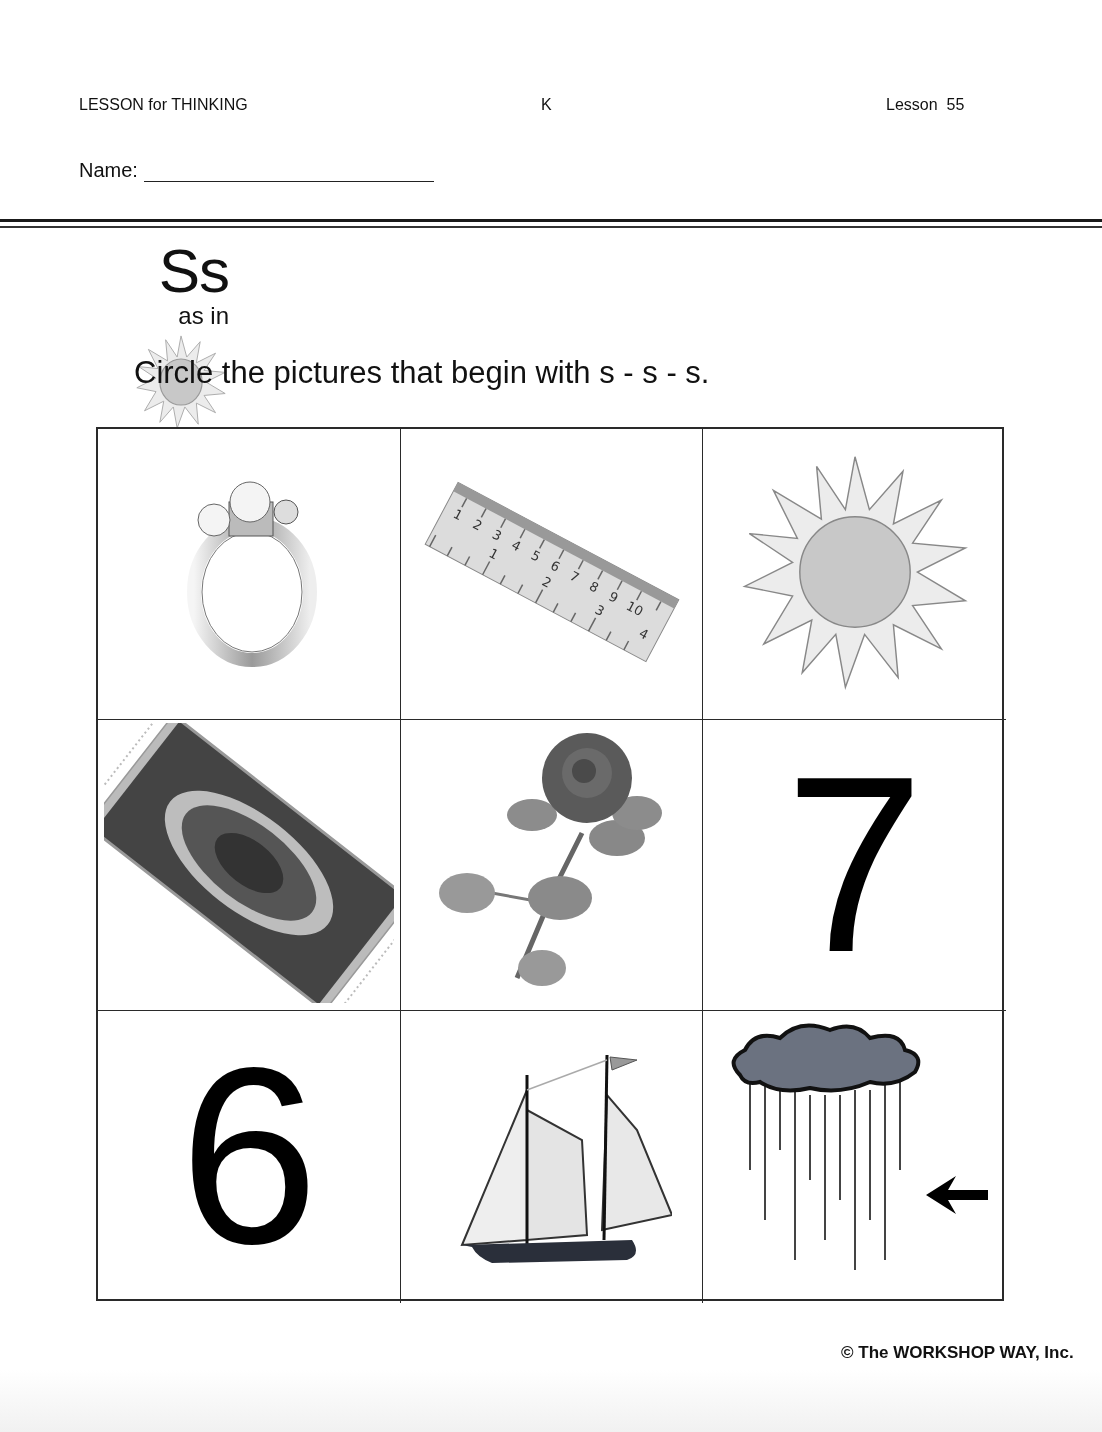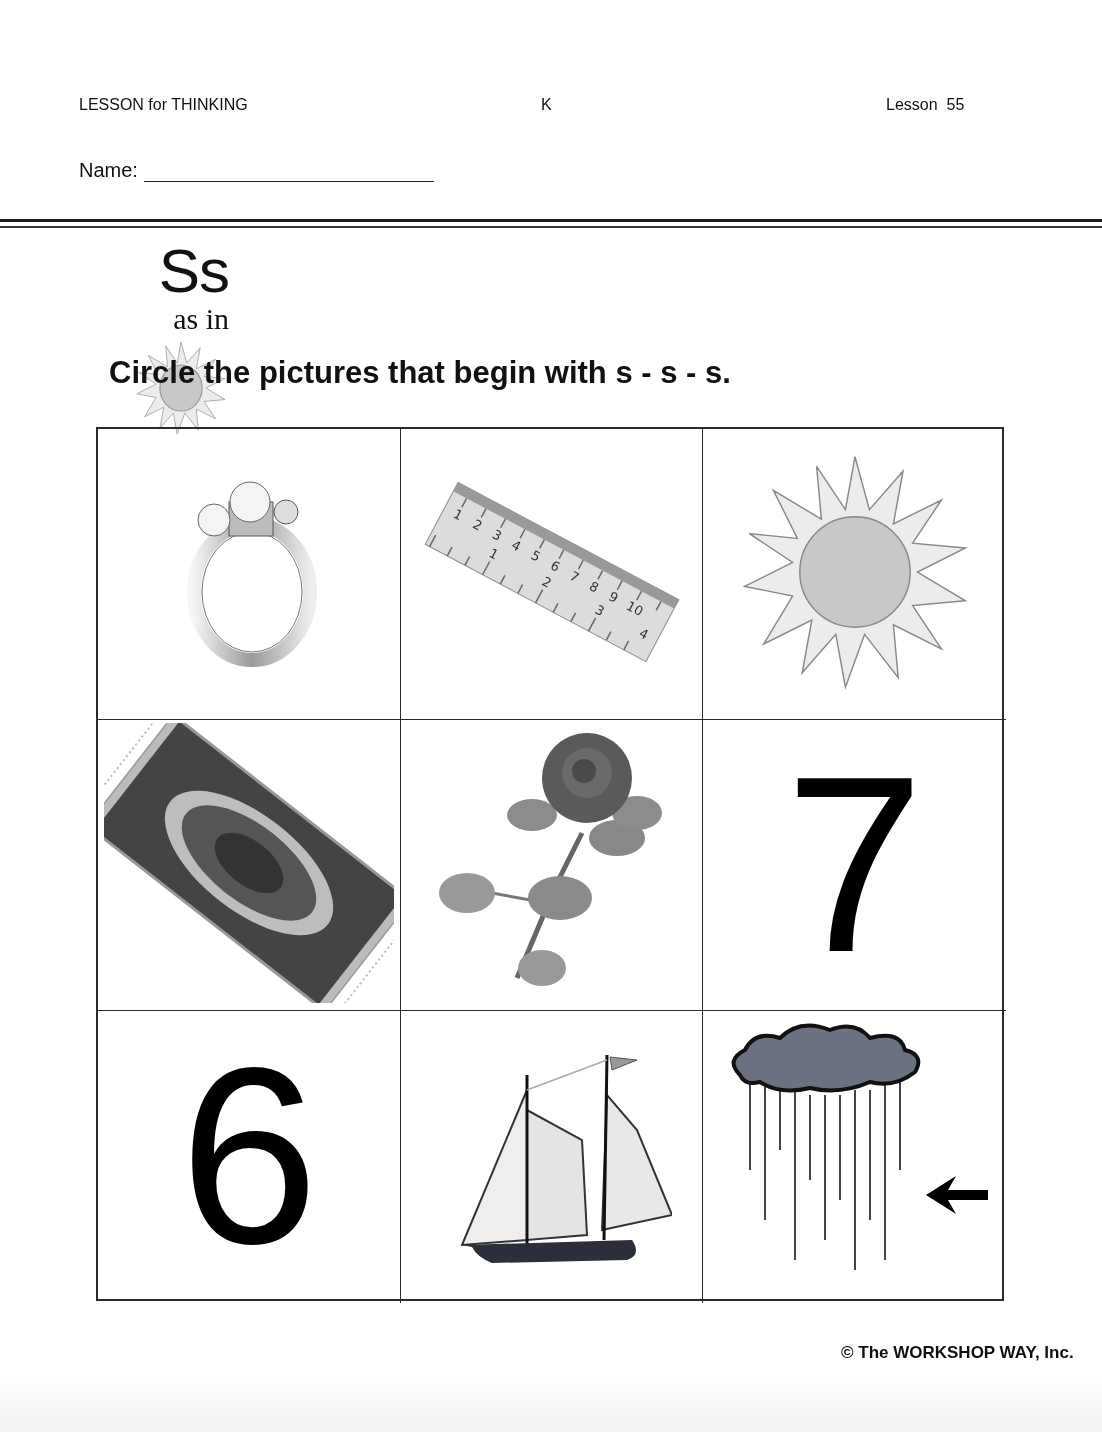--- a/index.html
+++ b/index.html
@@ -9,22 +9,22 @@
     font-family: "Liberation Sans", sans-serif; color: #111;
   }
   .abs { position: absolute; }
   .hdr { font-size: 16px; top: 96px; }
   .name-row { top: 159px; left: 79px; font-size: 20px; display: flex; align-items: flex-end; }
   .name-line { width: 290px; border-bottom: 1.5px solid #222; margin-left: 6px; height: 18px; }
   .rule1 { top: 219px; left: 0; width: 1102px; height: 3px; background: #1a1a1a; }
   .rule2 { top: 226px; left: 0; width: 1102px; height: 2px; background: #333; }
   .letter-row { top: 240px; left: 127px; display: flex; align-items: flex-end; flex-direction: column; }
   .big-ss { font-size: 62px; line-height: 62px; letter-spacing: -1px; }
-  .as-in { font-size: 30px; margin-left: 1px; margin-bottom: 4px; font-family: Liberation Serif, serif; }
-  .instr { top: 355px; left: 109px; font-size: 31px; font-weight: bold; }
+  .as-in { font-size: 24px; margin-left: 1px; margin-bottom: 4px; }
+  .instr { top: 355px; left: 134px; font-size: 31px; }
   .grid {
     top: 427px; left: 96px; width: 908px; height: 874px;
     display: grid; grid-template-columns: 303px 302px 303px; grid-template-rows: 291px 291px 292px;
     border: 2px solid #2a2a2a; box-sizing: border-box;
   }
   .cell { border-right: 1.5px solid #2a2a2a; border-bottom: 1.5px solid #2a2a2a; position: relative; display: flex; align-items: center; justify-content: center; overflow: hidden; }
   .cell.lastcol { border-right: none; }
   .cell.lastrow { border-bottom: none; }
   .digit { font-size: 250px; line-height: 1; color: #000; }
   .footer { top: 1343px; left: 841px; font-size: 17px; font-weight: bold; }

